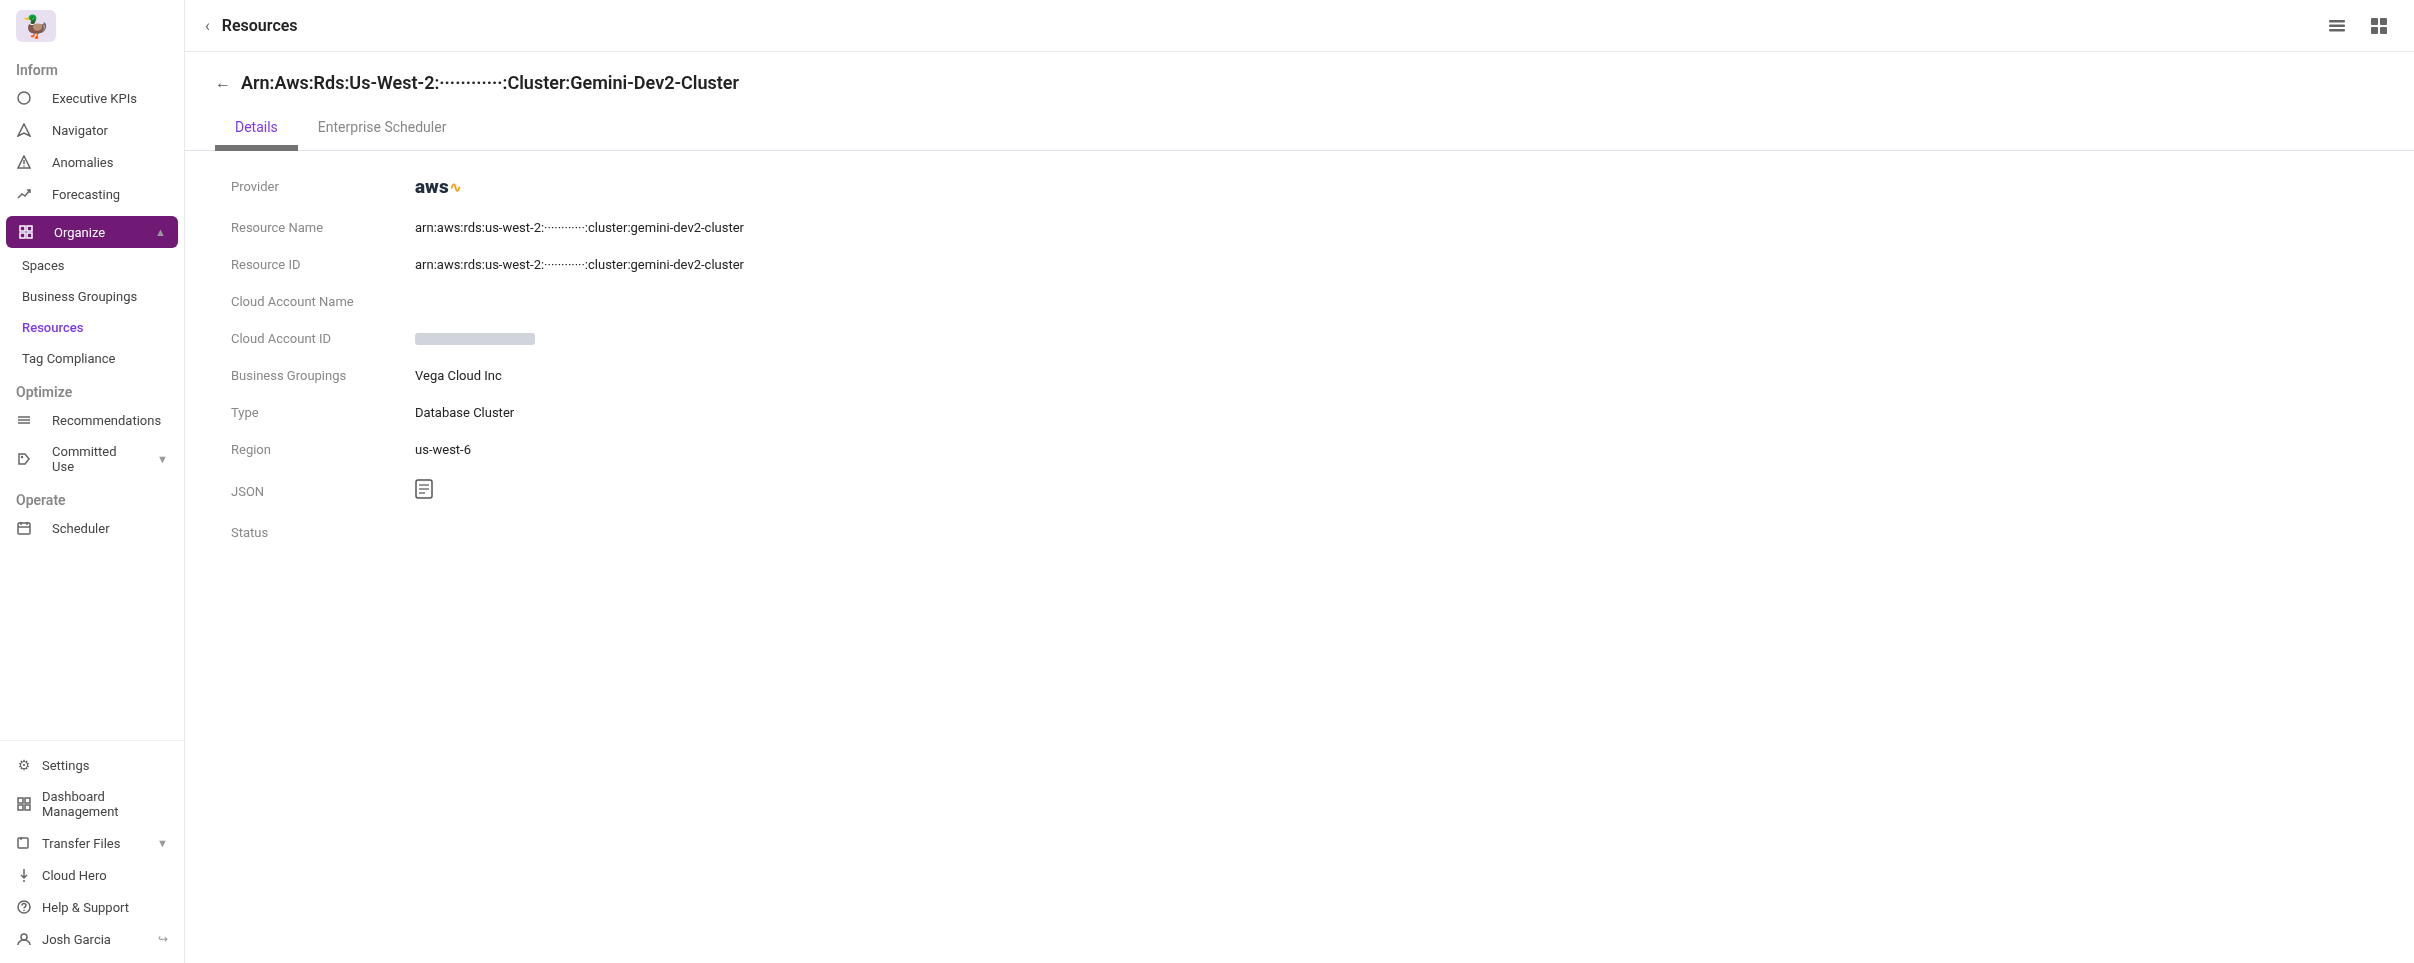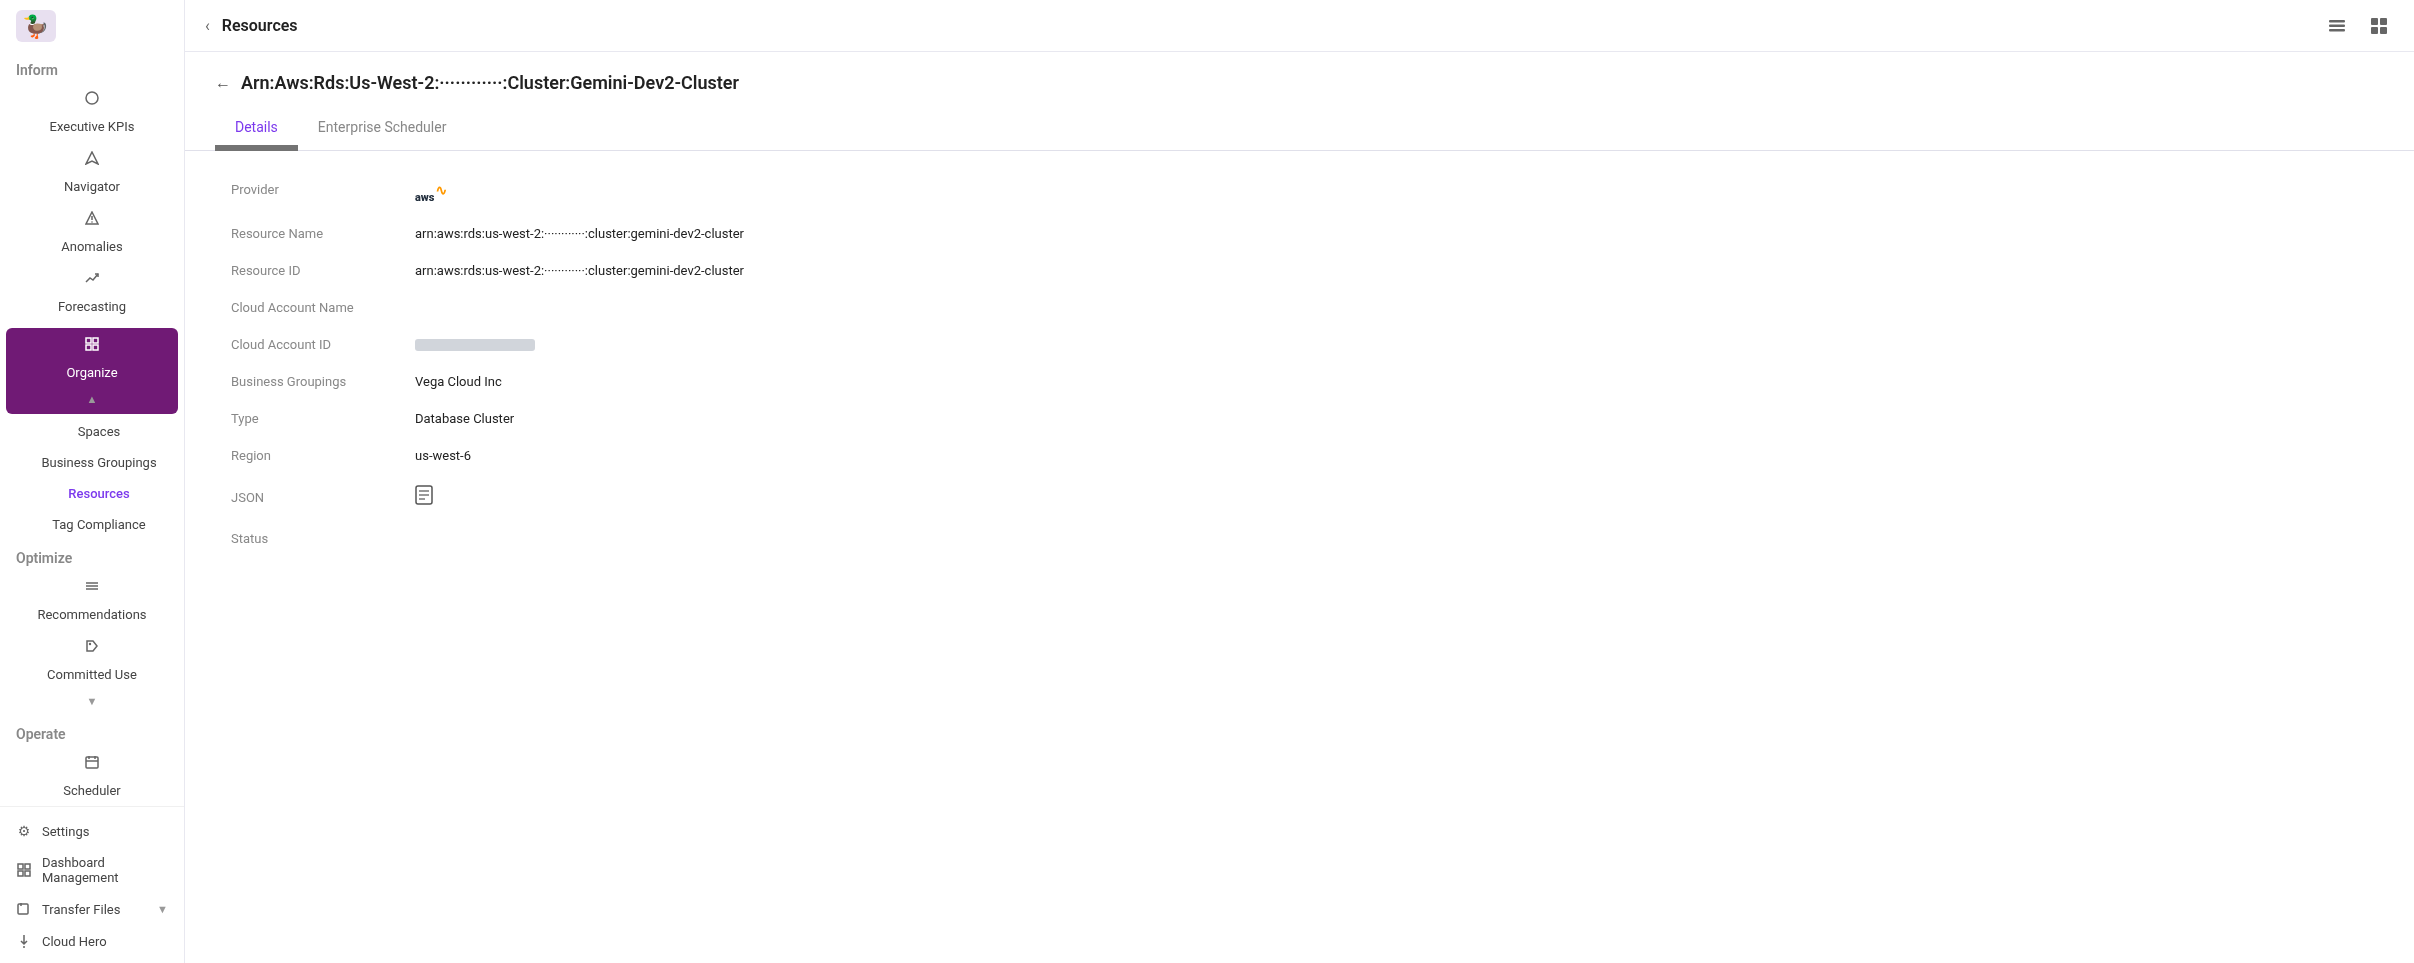--- a/index.html
+++ b/index.html
@@ -46,32 +46,31 @@
     }
 
     .sidebar-item {
       display: flex;
       align-items: center;
       padding: 8px 16px;
       cursor: pointer;
       font-size: 13px;
       color: #444;
       border-radius: 0;
-      gap: 13px;
+      gap: 20px;
       position: relative;
-      flex-direction: column;
     }
     .sidebar-item.active {
       background: #701a75;
       color: #fff;
       border-radius: 6px;
       margin: 0 6px;
     }
     .sidebar-item.active .sidebar-icon { color: #fff; }
-    .sidebar-item.sub { padding-left: 30px; font-size: 13px; }
+    .sidebar-item.sub { padding-left: 22px; font-size: 13px; }
     .sidebar-item.sub.current { color: #7c3aed; font-weight: 500; }
 
     .sidebar-icon {
       width: 16px;
       height: 16px;
       display: flex;
       align-items: center;
       justify-content: center;
       font-size: 14px;
       color: #666;
@@ -464,21 +463,21 @@
       <div class="tab active">Details</div>
       <div class="tab">Enterprise Scheduler</div>
     </div>
 
     <div class="detail-content">
       <div class="detail-table">
 
         <div class="detail-label">Provider</div>
         <div class="detail-value">
           <span style="display:flex;align-items:center;gap:3px;">
-            <span style="font-weight:900;font-size:11px;color:#232f3e;margin-top:16px;">aws</span>
+            <span style="font-weight:900;font-size:19px;color:#232f3e;">aws</span>
             <span style="color:#ff9900;font-size:14px;font-weight:900;margin-left:-2px;">∿</span>
           </span>
         </div>
 
         <div class="detail-label">Resource Name</div>
         <div class="detail-value">arn:aws:rds:us-west-2:············:cluster:gemini-dev2-cluster</div>
 
         <div class="detail-label">Resource ID</div>
         <div class="detail-value">arn:aws:rds:us-west-2:············:cluster:gemini-dev2-cluster</div>
 

